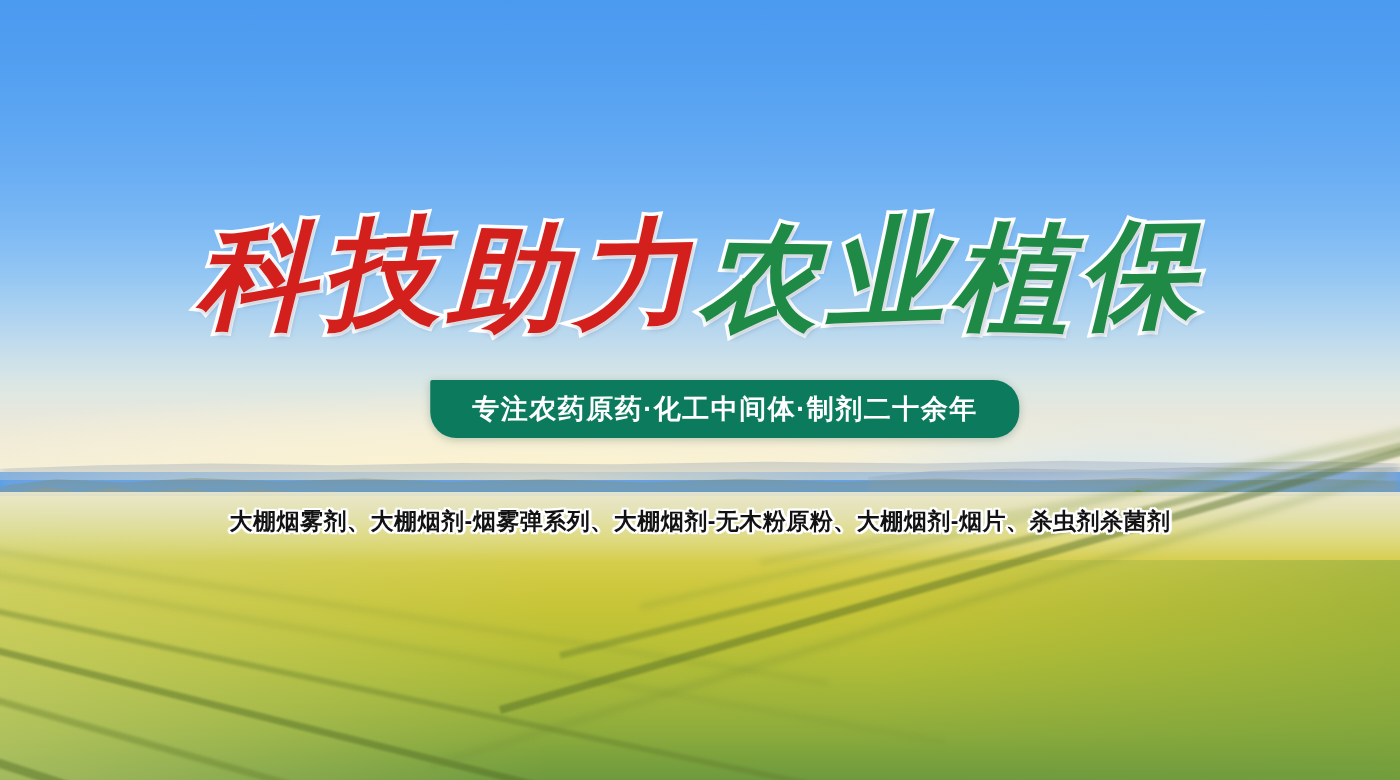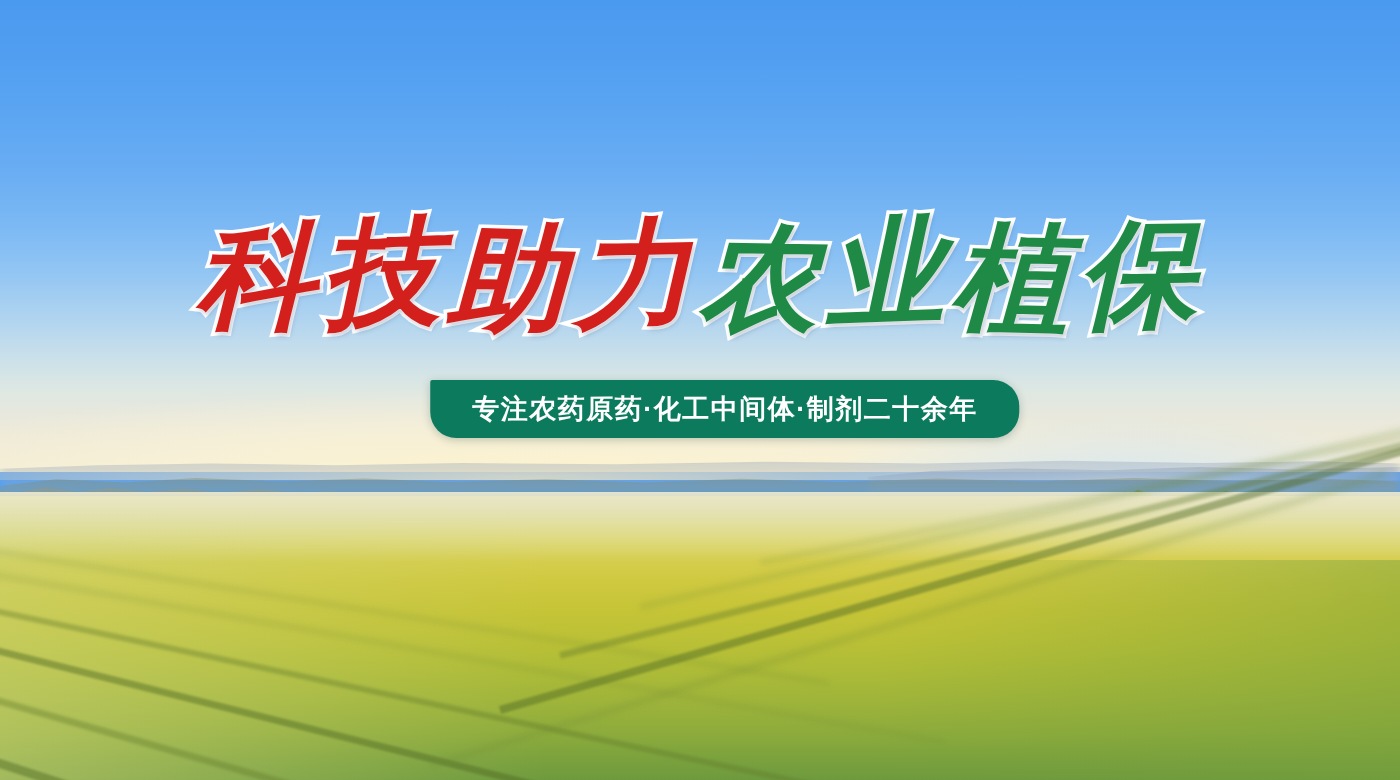--- a/index.html
+++ b/index.html
@@ -227,15 +227,16 @@
 
   <div class="title">
     <span class="ch red">科</span><span class="ch red t2">技</span><span class="ch red t3">助</span><span class="ch red t4">力</span><span class="ch green t5">农</span><span class="ch green t2">业</span><span class="ch green t3">植</span><span class="ch green t4">保</span>
   </div>
 
   <div class="pill">
     <span class="pill-text">专注农药原药·化工中间体·制剂二十余年</span>
   </div>
 
   <div class="products">
+    <div class="product-line">大棚烟雾剂、大棚烟剂-烟雾弹系列、大棚烟剂-无木粉原粉、大棚烟剂-烟片、杀虫剂杀菌剂</div>
   </div>
 
 </div>
 
 </body></html>

